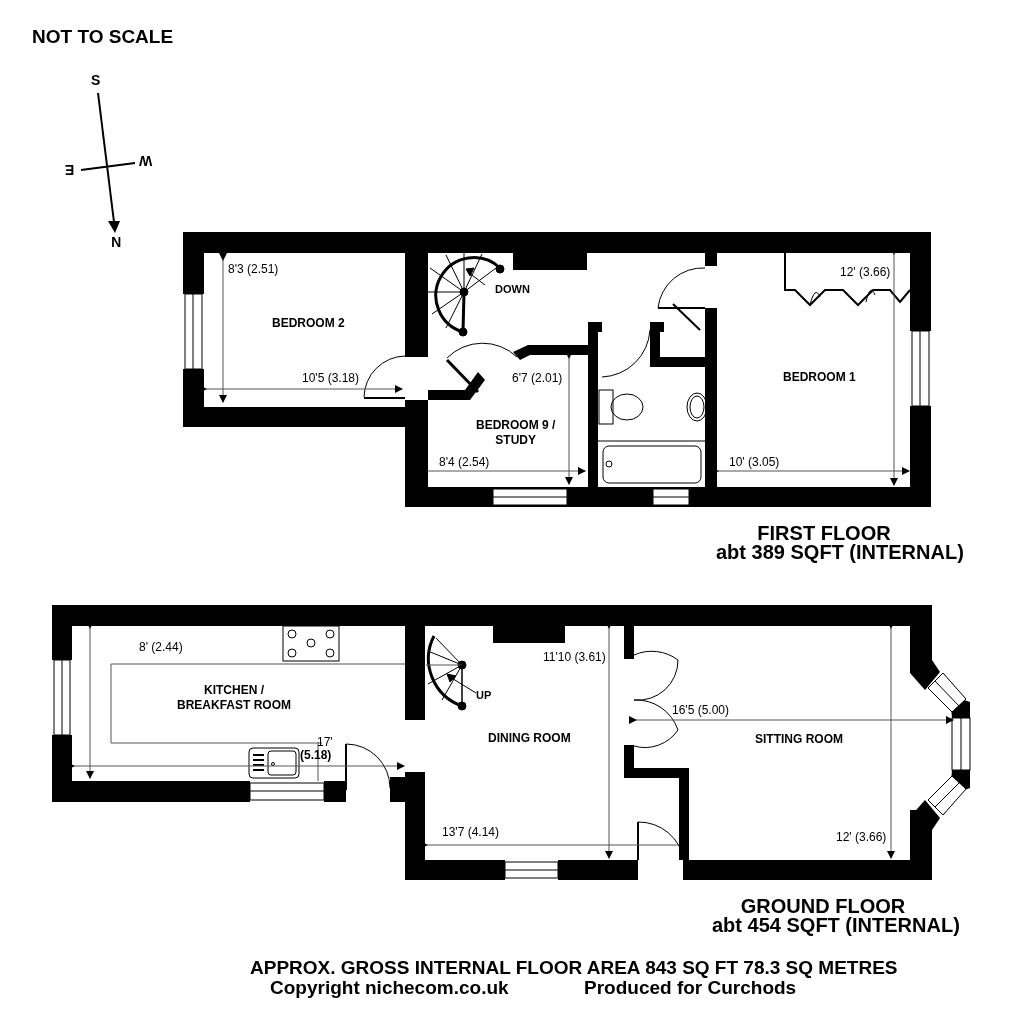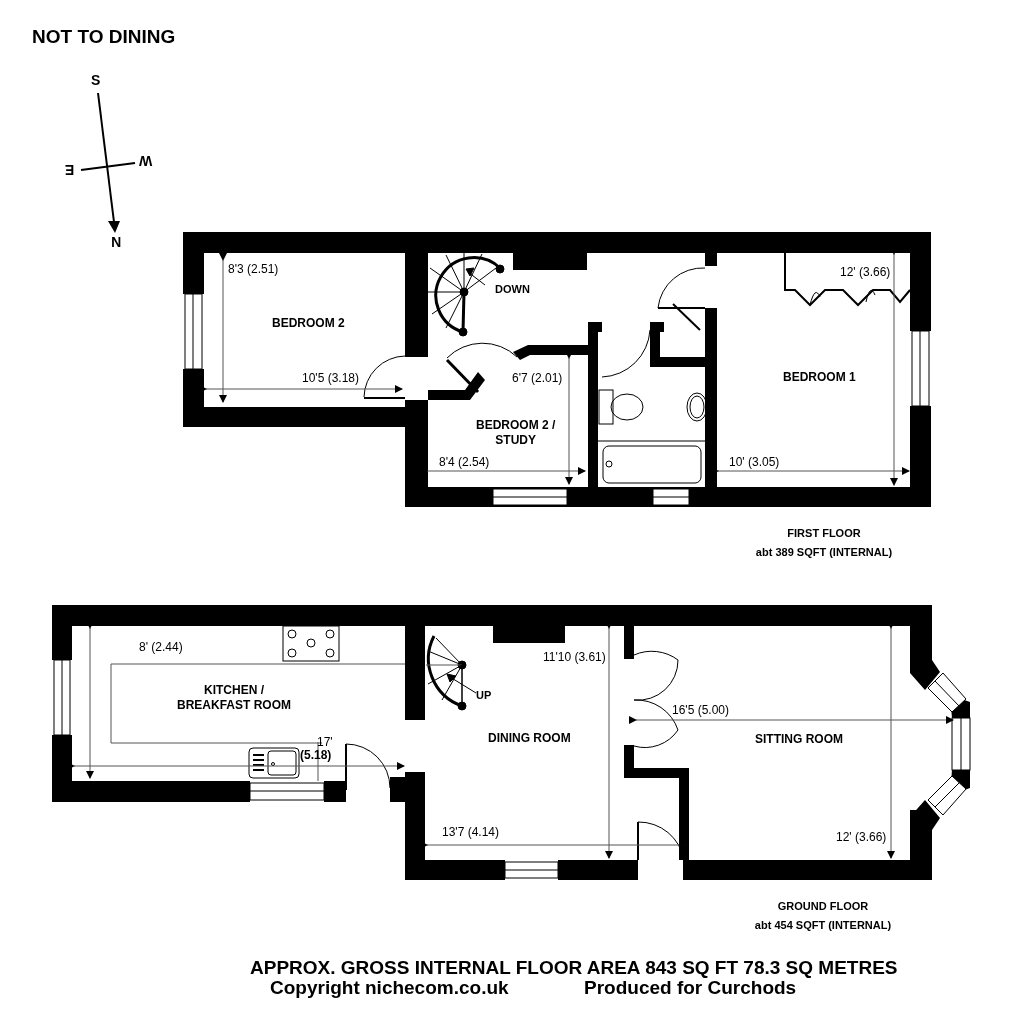--- a/index.html
+++ b/index.html
@@ -2,29 +2,29 @@
 <html><head>
 <meta charset="utf-8">
 <style>
   html, body { margin: 0; padding: 0; background: #ffffff; }
   body { width: 1024px; height: 1022px; position: relative; overflow: hidden;
          font-family: "Liberation Sans", sans-serif; color: #000; }
   .abs { position: absolute; white-space: nowrap; }
   .title { font-size: 19px; font-weight: bold; left: 32px; top: 26px; }
   .room { font-size: 12px; font-weight: bold; text-align: center; line-height: 15px; }
   .dim { font-size: 12px; }
-  .floor-label { font-size: 11px; font-weight: bold; text-align: center; line-height: 19px; }
+  .floor-label { font-size: 20px; font-weight: bold; text-align: center; line-height: 19px; }
   .footer { font-size: 19px; font-weight: bold; }
   .compass-letter { font-size: 14px; font-weight: bold; }
   svg#plan { position: absolute; left: 0; top: 0; }
 </style>
 </head>
 <body>
 
-<div class="abs title">NOT TO DINING</div>
+<div class="abs title">NOT TO SCALE</div>
 
 <svg id="plan" width="1024" height="1022" viewBox="0 0 1024 1022">
   <defs>
     <marker id="ah" markerWidth="8" markerHeight="8" refX="7" refY="4" orient="auto" markerUnits="userSpaceOnUse">
       <path d="M0,0 L8,4 L0,8 Z" fill="#000"></path>
     </marker>
   </defs>
 
   <g>
     <line x1="98" y1="93" x2="114" y2="222" stroke="#000" stroke-width="2"></line>
@@ -237,21 +237,21 @@
 <div class="abs compass-letter" style="left:91px; top:72px;">S</div>
 <div class="abs compass-letter" style="left:65px; top:162px; transform: rotate(180deg);">E</div>
 <div class="abs compass-letter" style="left:139px; top:153px; transform: rotate(180deg);">W</div>
 <div class="abs compass-letter" style="left:111px; top:234px; transform: rotate(180deg);">N</div>
 
 <div class="abs room" style="left:272px; top:316px;">BEDROOM 2</div>
 <div class="abs dim" style="left:228px; top:262px;">8'3 (2.51)</div>
 <div class="abs dim" style="left:302px; top:371px;">10'5 (3.18)</div>
 
 <div class="abs room" style="left:476px; top:418px;">
-  <div>BEDROOM 2 /</div>
+  <div>BEDROOM 9 /</div>
   <div>STUDY</div>
 </div>
 <div class="abs dim" style="left:512px; top:371px;">6'7 (2.01)</div>
 <div class="abs dim" style="left:439px; top:455px;">8'4 (2.54)</div>
 <div class="abs room" style="left:495px; top:282px; font-size:11px;">DOWN</div>
 
 <div class="abs room" style="left:783px; top:353px;margin-top:17px;">BEDROOM 1</div>
 <div class="abs dim" style="left:840px; top:265px;">12' (3.66)</div>
 <div class="abs dim" style="left:729px; top:455px;">10' (3.05)</div>
 

